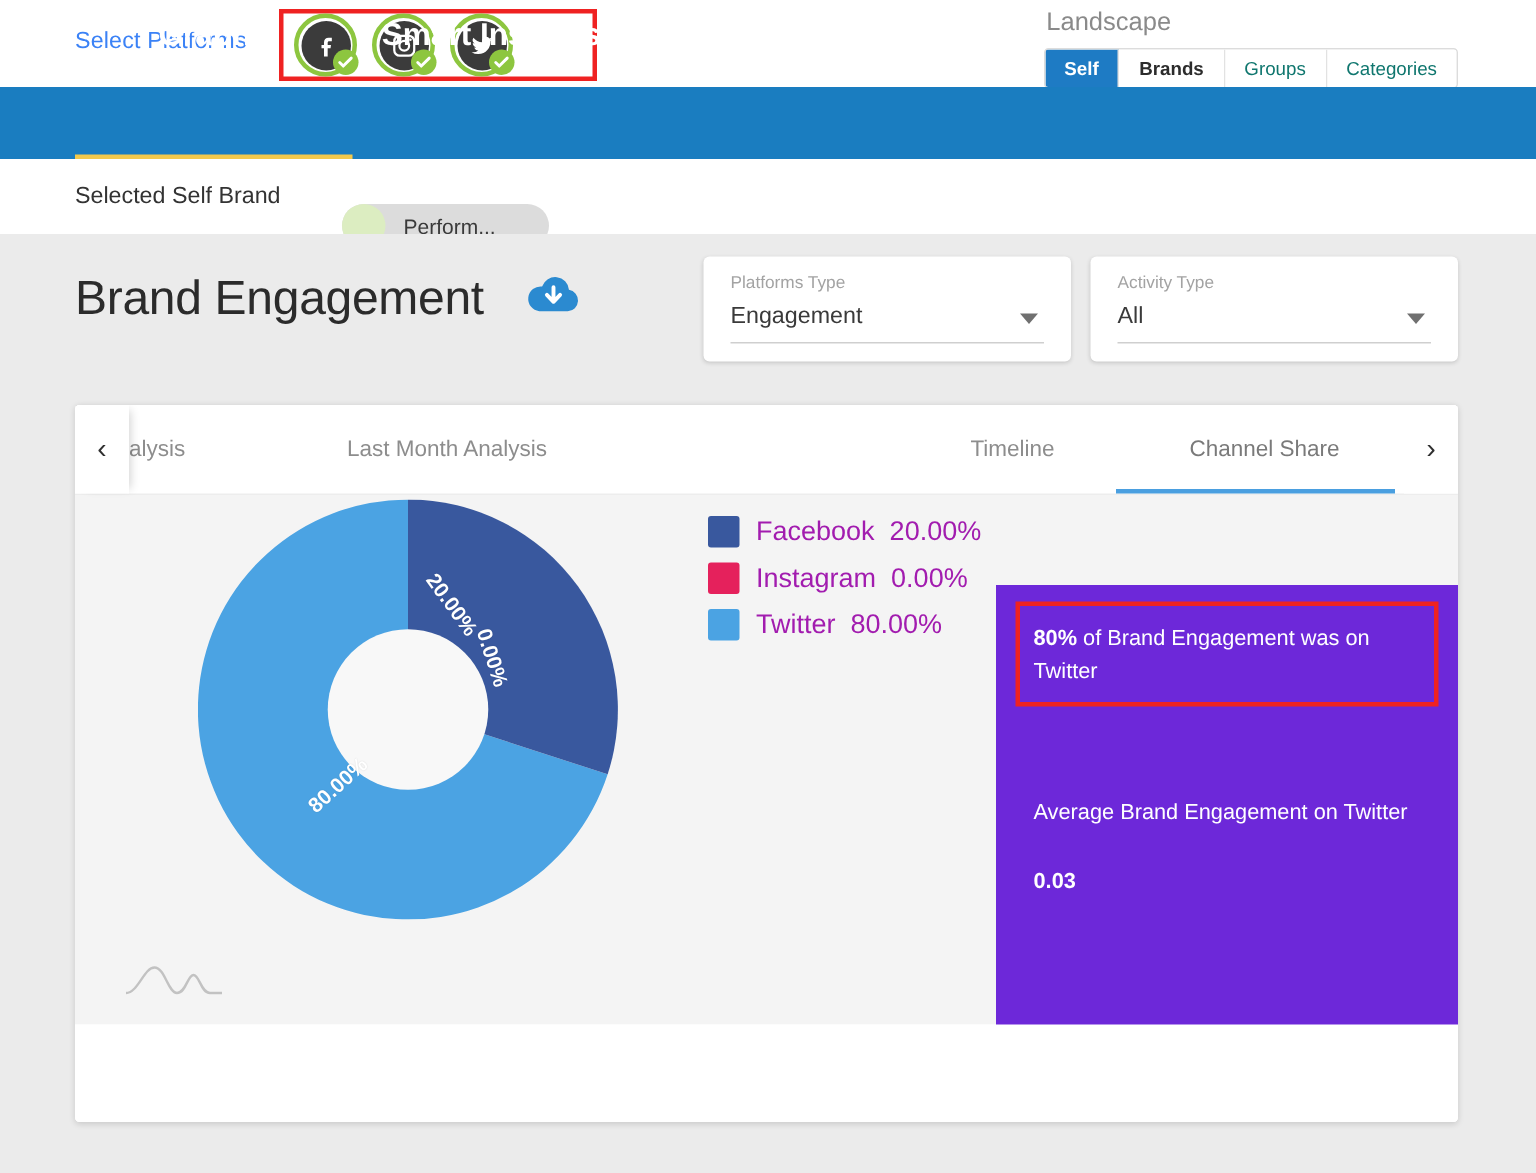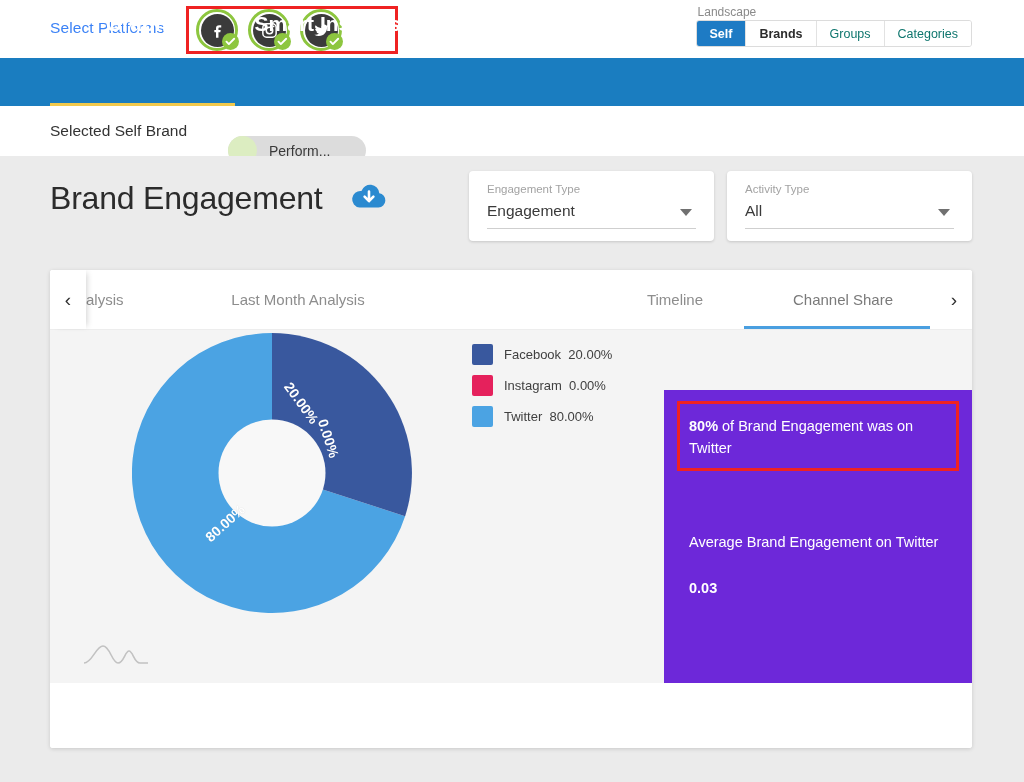--- a/index.html
+++ b/index.html
@@ -40,21 +40,21 @@
   }
   .plat .check {
     position: absolute; right: -4px; bottom: -2px;
     width: 17px; height: 17px; border-radius: 50%; background: #8dc63f;
     display: flex; align-items: center; justify-content: center;
   }
   .plat .check svg { display: block; }
 
   
   .landscape-wrap { position: absolute; right: 52px; top: 5px; text-align: left; }
-  .landscape-label { font-size: 12px; color: #8a8a8a; margin-bottom: 1px; padding-left: 2px; }
+  .landscape-label { font-size: 17px; color: #8a8a8a; margin-bottom: 7px; padding-left: 2px; }
   .landscape-group {
     display: flex; border: 1px solid #dcdcdc; border-radius: 3px;
     overflow: hidden; background: #ffffff; height: 27px;
   }
   .lg-btn {
     display: flex; align-items: center; justify-content: center;
     font-size: 12.5px; font-weight: bold; padding: 0 13px;
     border-right: 1px solid #e2e2e2; color: #2c2c2c; background: #ffffff;
     white-space: nowrap;
   }
@@ -161,21 +161,21 @@
   .arrow.right { right: 0; }
 
   .chartarea {
     position: absolute; left: 0; top: 60px; width: 922px; height: 353px;
     background: #f4f4f4;
   }
   .donut-wrap { position: absolute; left: 82px; top: 3px; width: 280px; height: 280px; }
   .legend { position: absolute; left: 422px; top: 9px; }
   .legend-row { display: flex; align-items: center; height: 31px; }
   .legend-sw { width: 21px; height: 21px; border-radius: 2px; margin-right: 11px; flex: none; }
-  .legend-txt { font-size: 13px; color: #404040; white-space: nowrap; }
+  .legend-txt { font-size: 18px; color: #a21caf; white-space: nowrap; }
 
   .sparkmark { position: absolute; left: 32px; bottom: 12px; opacity: .55; }
 
   .infopanel {
     position: absolute; right: 0; top: 60px; width: 308px; height: 353px;
     background: #6d28d9;
   }
   .callout-box {
     position: absolute; left: 13px; top: 11px; width: 282px; height: 70px;
     border: 3px solid #ef2222;
@@ -286,21 +286,21 @@
     <div class="page-title">Brand Engagement</div>
 
     <div class="dl-icon">
       <svg width="38" height="30" viewBox="0 0 38 30">
         <path d="M9.5 25.5h19a7.2 7.2 0 0 0 .8-14.3A9.2 9.2 0 0 0 11.4 9 7.3 7.3 0 0 0 9.5 25.5z" fill="#2b8ad0"></path>
         <path d="M19 9.5v8.8M14.6 14.6L19 19.2l4.4-4.6" stroke="#ffffff" stroke-width="2.6" fill="none" stroke-linecap="round" stroke-linejoin="round"></path>
       </svg>
     </div>
 
     <div class="filter eng">
-      <div class="f-label">Engagement Type</div>
+      <div class="f-label">Platforms Type</div>
       <div class="f-value">Engagement</div>
       <div class="f-rule"></div>
       <div class="f-caret"></div>
     </div>
 
     <div class="filter act">
       <div class="f-label">Activity Type</div>
       <div class="f-value">All</div>
       <div class="f-rule"></div>
       <div class="f-caret"></div>

